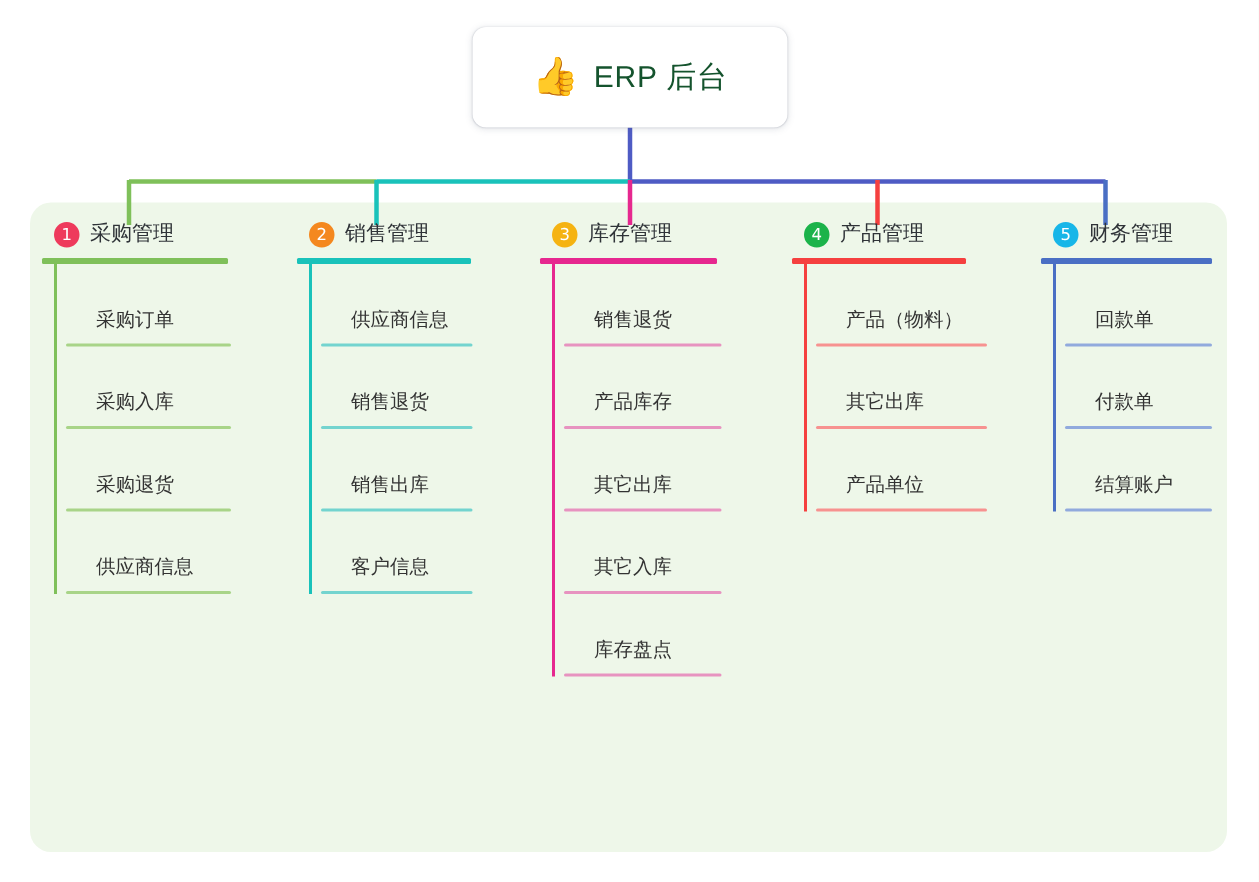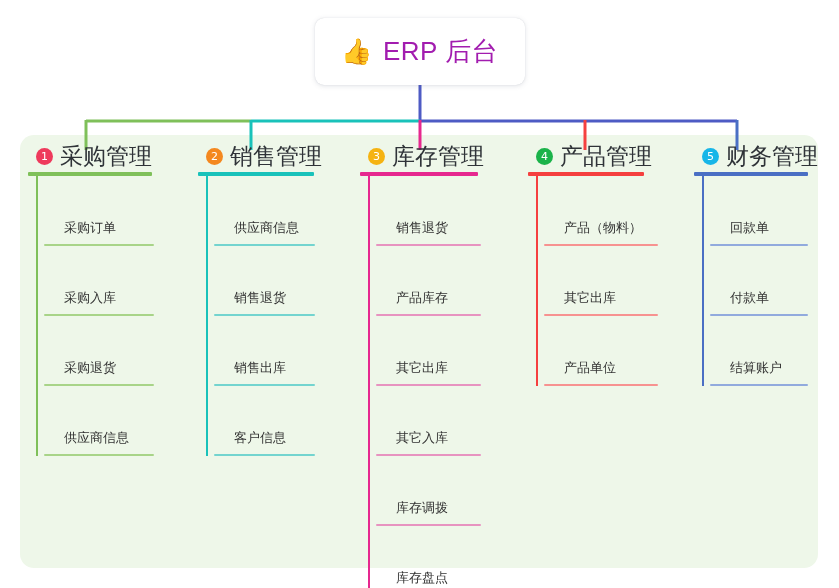--- a/index.html
+++ b/index.html
@@ -39,22 +39,22 @@
     justify-content: center;
     gap: 10px;
     z-index: 6;
   }
   .root-emoji {
     font-size: 25px;
     line-height: 1;
     display: inline-block;
   }
   .root-title {
-    font-size: 26px;
-    color: #a21caf;
+    font-size: 20px;
+    color: #14532d;
     letter-spacing: 0.5px;
     white-space: nowrap;
   }
 
   
   #connectors {
     position: absolute;
     left: 0;
     top: 0;
     width: 839px;
@@ -93,21 +93,21 @@
     height: 17px;
     border-radius: 50%;
     color: #ffffff;
     font-size: 11px;
     line-height: 17px;
     text-align: center;
     font-family: "DejaVu Sans", sans-serif;
     flex: 0 0 auto;
   }
   .branch-title {
-    font-size: 23px;
+    font-size: 14px;
     color: #2f3338;
     font-weight: normal;
   }
   .branch-rule {
     height: 4px;
     border-radius: 1px;
     margin-top: 3px;
   }
   .branch-body {
     position: relative;
@@ -115,21 +115,21 @@
   }
   .spine {
     position: absolute;
     left: 8px;
     top: 0;
     width: 2px;
     bottom: 0;
   }
   .leaf {
     position: relative;
-    height: 70px;
+    height: 55px;
     box-sizing: border-box;
   }
   .leaf-label {
     position: absolute;
     left: 28px;
     bottom: 9px;
     font-size: 13px;
     color: #333333;
     white-space: nowrap;
   }
@@ -236,24 +236,20 @@
           </div>
           <div class="leaf">
             <span class="leaf-label">其它出库</span>
             <div class="leaf-rule" style="background: rgb(231, 147, 192); width: 105px;"></div>
           </div>
           <div class="leaf">
             <span class="leaf-label">其它入库</span>
             <div class="leaf-rule" style="background: rgb(231, 147, 192); width: 105px;"></div>
           </div>
           <div class="leaf">
-            <span class="leaf-label">库存调拨</span>
-            <div class="leaf-rule" style="background: rgb(231, 147, 192); width: 105px;"></div>
-          </div>
-          <div class="leaf">
             <span class="leaf-label">库存盘点</span>
             <div class="leaf-rule" style="background: rgb(231, 147, 192); width: 105px;"></div>
           </div>
         </div>
       </div>
       <div class="branch" style="left: 528px; width: 116px;">
         <div class="branch-header">
           <span class="badge" style="background: rgb(27, 179, 74);">4</span>
           <span class="branch-title">产品管理</span>
         </div>

